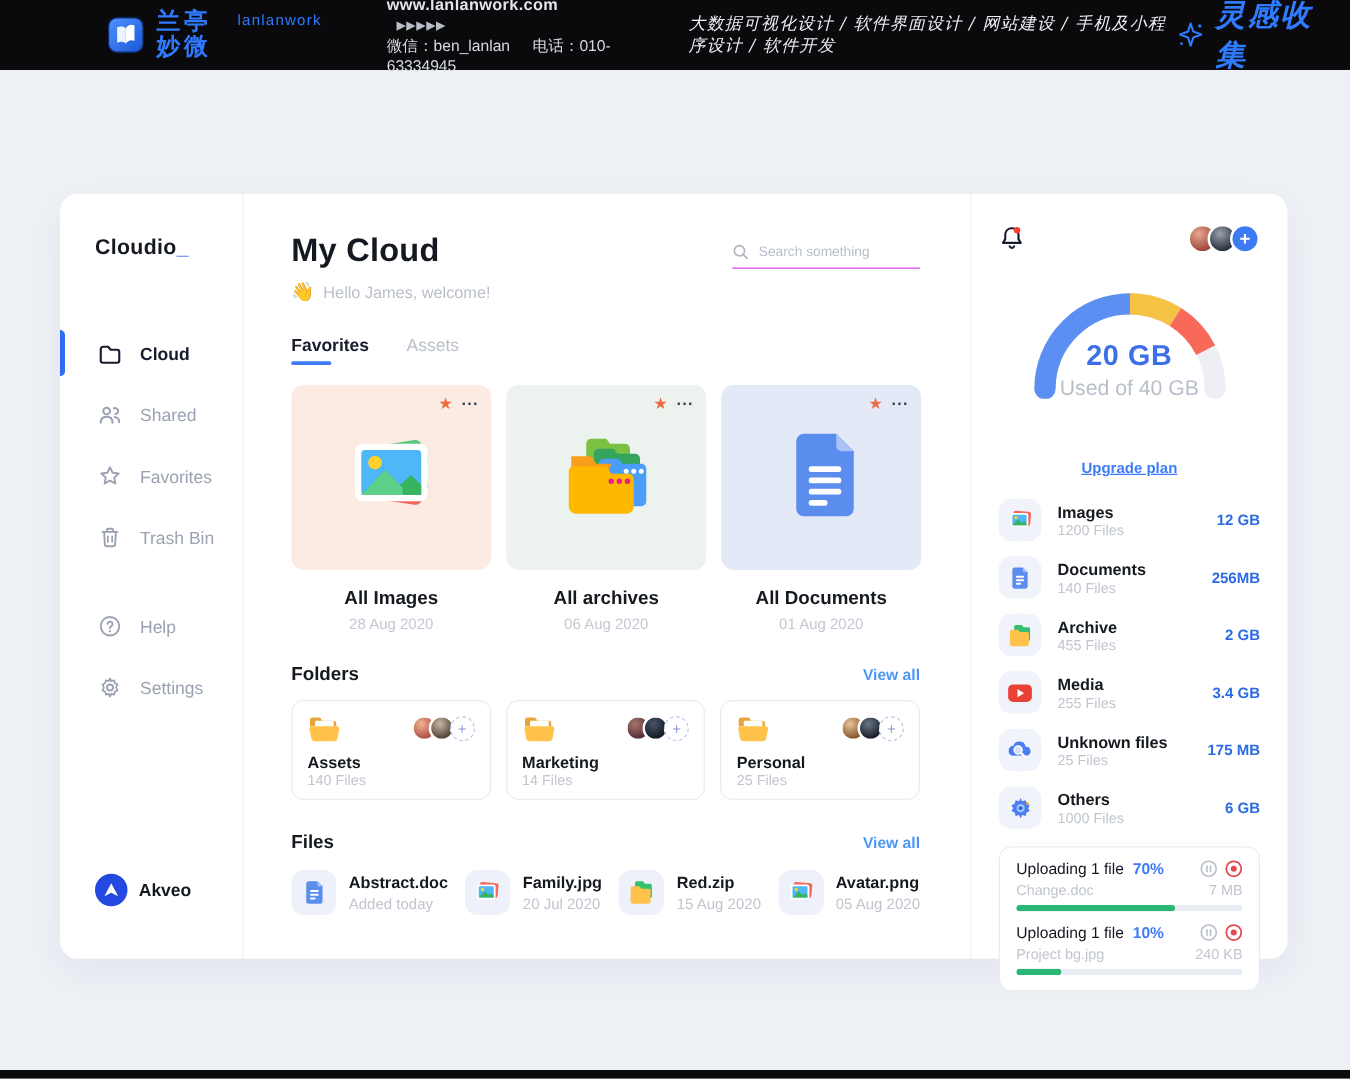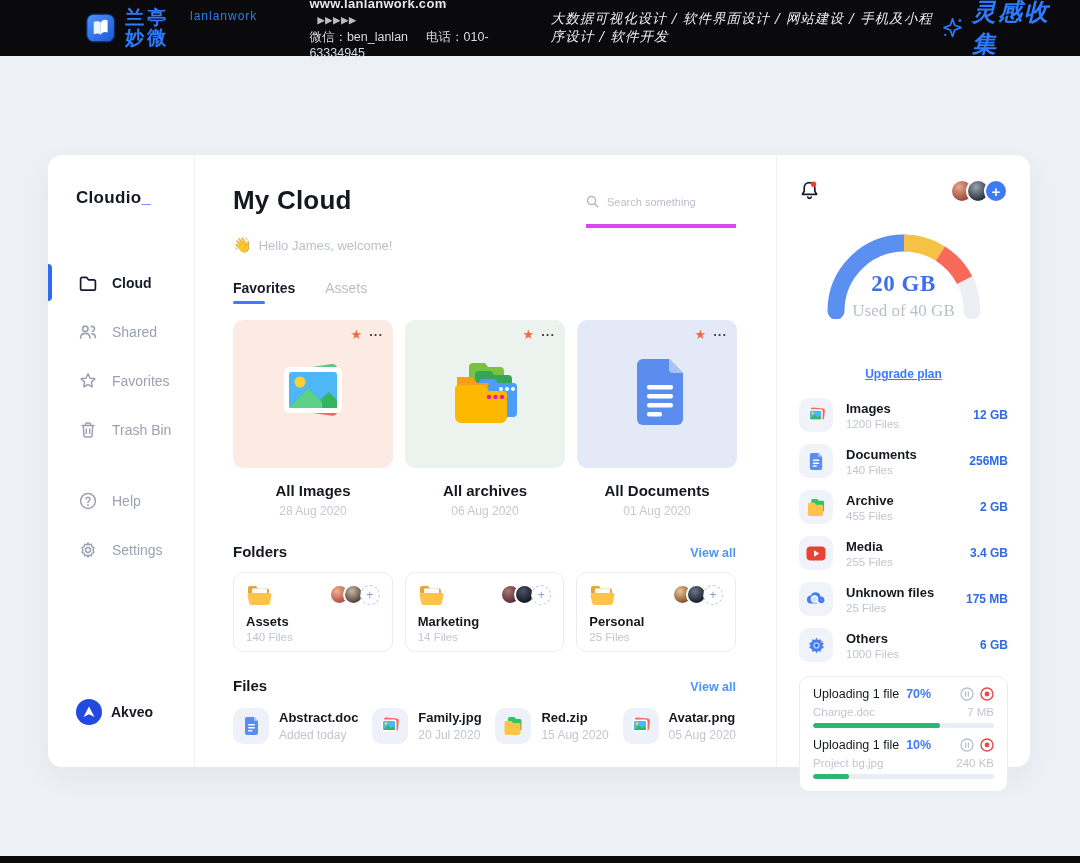--- a/index.html
+++ b/index.html
@@ -35,21 +35,21 @@
   .nav-item .bar { position:absolute; left:0; top:6px; width:4px; height:37px; background:#2e6bf0; border-radius:0 4px 4px 0; }
   .nav2 { margin-top:22px; }
   .side-footer { position:absolute; left:28px; bottom:42px; display:flex; align-items:center; gap:9px; }
   .akveo-badge { width:26px; height:26px; border-radius:50%; background:#2449e0; display:flex; align-items:center; justify-content:center; }
   .side-footer span.txt { font-size:14px; font-weight:800; color:#14181f; }
 
   
   .main { width:582px; flex:none; border-right:1px solid #eef0f4; padding:30px 40px 0 38px; }
   .main-head { display:flex; justify-content:space-between; align-items:flex-start; }
   .page-title { font-size:26px; font-weight:800; color:#14181f; letter-spacing:.2px; }
-  .search { display:flex; align-items:center; gap:8px; border-bottom:4px solid #d946ef; padding-bottom:16px; width:150px; margin-top:10px; }
+  .search { display:flex; align-items:center; gap:8px; border-bottom:1px solid #d946ef; padding-bottom:6px; width:150px; margin-top:10px; }
   .search input { border:none; outline:none; font-size:11px; color:#6b7280; width:120px; background:transparent; font-family:"Liberation Sans", sans-serif; }
   .search input::placeholder { color:#b9bfca; }
   .greeting { margin-top:8px; font-size:13px; color:#b9bfca; display:flex; align-items:center; gap:7px; }
   .greeting .emoji { font-size:15px; }
   .tabs { margin-top:26px; display:flex; gap:30px; }
   .tab { font-size:14px; color:#b9bfca; padding-bottom:8px; position:relative; cursor:pointer; }
   .tab.active { color:#171c2c; font-weight:800; }
   .tab.active::after { content:""; position:absolute; left:0; bottom:0; width:32px; height:3px; border-radius:2px; background:#3e7bfa; }
 
   .tiles { margin-top:16px; display:flex; gap:12px; }
@@ -85,21 +85,21 @@
   .file-date { margin-top:3px; font-size:12px; color:#c0c5cf; }
 
   
   .rightp { flex:1; padding:24px 22px 0 22px; position:relative; }
   .rp-top { display:flex; justify-content:space-between; align-items:center; }
   .rp-avatars { display:flex; align-items:center; }
   .rp-av { width:24px; height:24px; border-radius:50%; border:2px solid #fff; }
   .rp-av + .rp-av { margin-left:-8px; }
   .rp-plus { width:24px; height:24px; border-radius:50%; margin-left:-6px; background:#3d7bf4; color:#fff; font-size:15px; font-weight:700; display:flex; align-items:center; justify-content:center; border:2px solid #fff; cursor:pointer; }
 
-  .gauge-wrap { margin-top:20px; position:relative; height:138px; text-align:center;font-family:Liberation Serif, serif; }
+  .gauge-wrap { margin-top:20px; position:relative; height:138px; text-align:center; }
   .gauge-wrap svg { display:block; margin:0 auto; }
   .g-used { position:absolute; left:0; right:0; top:48px; font-size:23px; font-weight:800; color:#3d6fe8; letter-spacing:.5px; }
   .g-caption { position:absolute; left:0; right:0; top:78px; font-size:17px; color:#b9bfca; }
   .g-link { margin-top:6px; font-size:12px; font-weight:700; color:#3e7bfa; text-decoration:underline; display:inline-block; cursor:pointer; }
 
   .storage { margin-top:10px; }
   .srow { display:flex; align-items:center; height:46px; gap:13px; }
   .s-ico { width:34px; height:34px; border-radius:10px; background:#f0f3fa; display:flex; align-items:center; justify-content:center; flex:none; }
   .s-name { font-size:13px; font-weight:800; color:#14181f; }
   .s-files { margin-top:2px; font-size:11.5px; color:#c0c5cf; }

